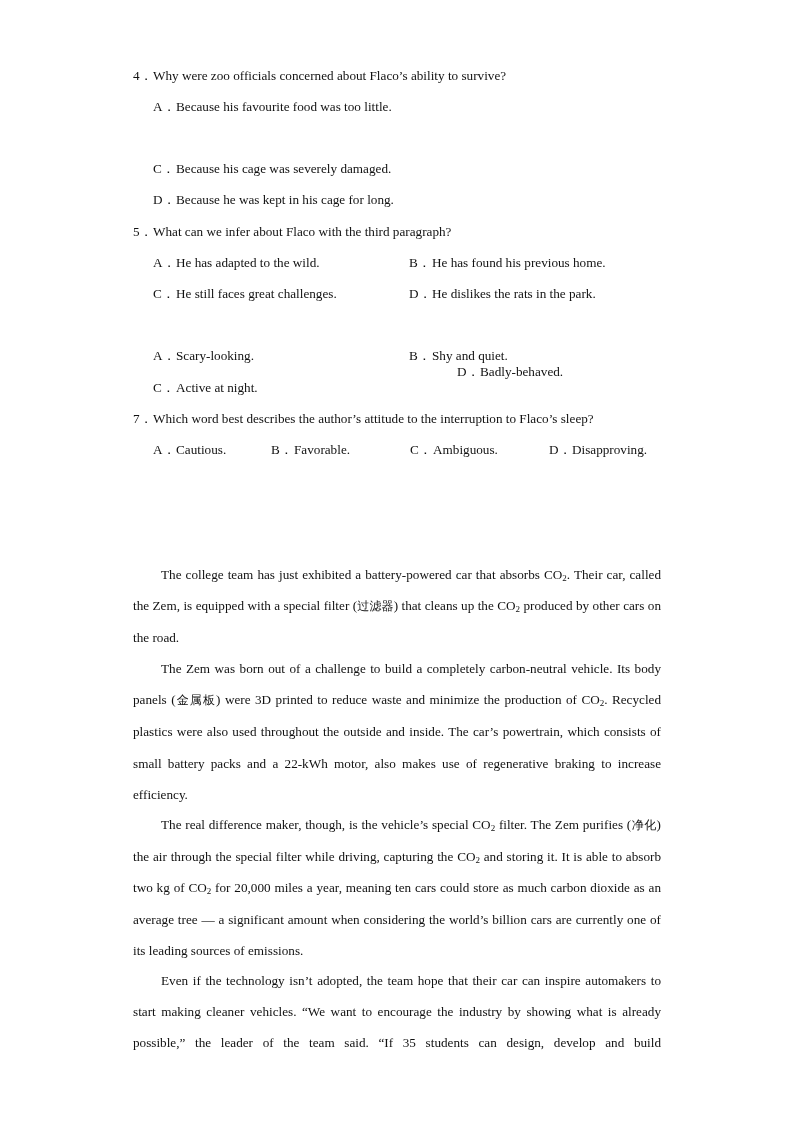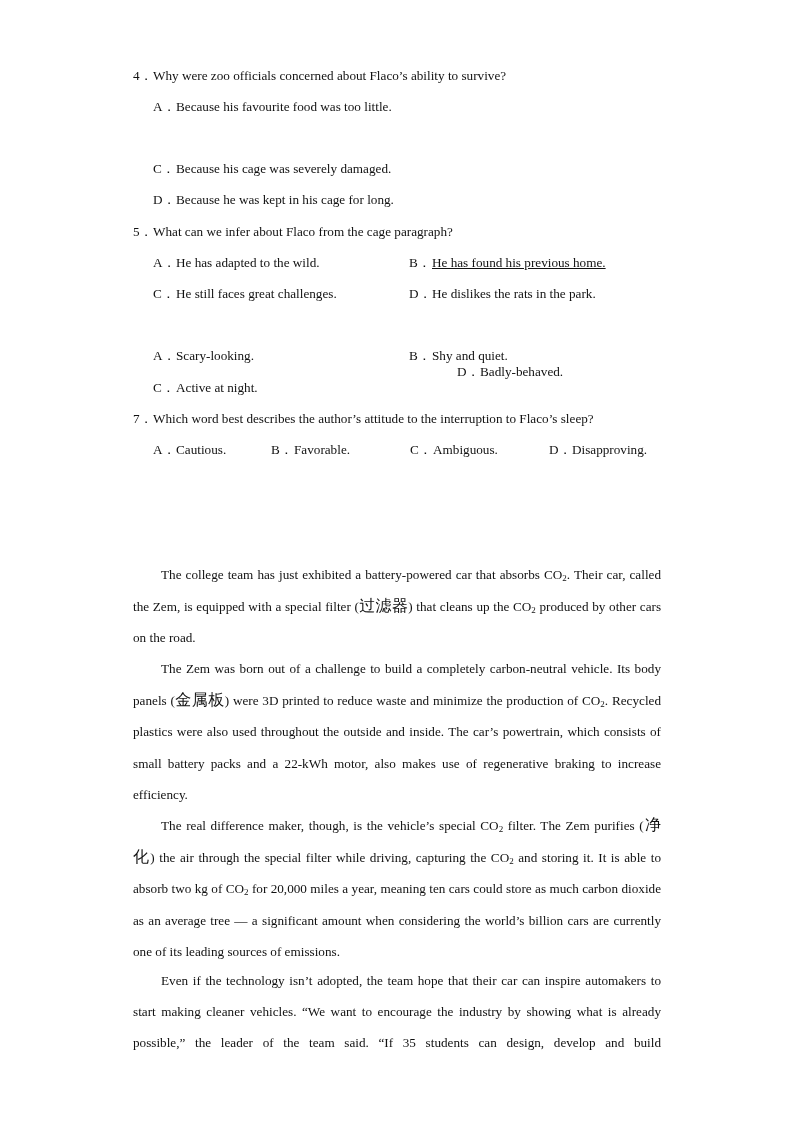--- a/index.html
+++ b/index.html
@@ -44,47 +44,47 @@
       position: absolute;
       left: 133px;
       width: 528px;
       line-height: 31.2px;
       text-align: justify;
       text-align-last: left;
     }
     .para .indent { display: inline-block; width: 28px; }
     .para.last-justify { text-align-last: justify; }
     sub { font-size: 9px; line-height: 0; vertical-align: -2px; }
-    .cjk { font-family: Liberation Serif, serif; font-size: 16px; }
+    .cjk { font-family: Liberation Serif, serif; font-size: 12px; }
   </style>
 </head>
 <body>
 
 <div class="page">
 
   <div class="q" style="top:68px;">
     <span class="qnum">4．</span><span>Why were zoo officials concerned about Flaco’s ability to survive?</span>
   </div>
   <div class="opt" style="left:153px; top:99px;">
     <span class="olabel">A．</span><span>Because his favourite food was too little.</span>
   </div>
   <div class="opt" style="left:153px; top:161px;">
     <span class="olabel">C．</span><span>Because his cage was severely damaged.</span>
   </div>
   <div class="opt" style="left:153px; top:192px;">
     <span class="olabel">D．</span><span>Because he was kept in his cage for long.</span>
   </div>
 
   <div class="q" style="top:224px;">
-    <span class="qnum">5．</span><span>What can we infer about Flaco from the cage paragraph?</span>
+    <span class="qnum">5．</span><span>What can we infer about Flaco with the third paragraph?</span>
   </div>
   <div class="opt" style="left:153px; top:255px;">
     <span class="olabel">A．</span><span>He has adapted to the wild.</span>
   </div>
-  <div class="opt" style="left:409px; top:255px;text-decoration:underline;">
+  <div class="opt" style="left:409px; top:255px;">
     <span class="olabel">B．</span><span>He has found his previous home.</span>
   </div>
   <div class="opt" style="left:153px; top:286px;">
     <span class="olabel">C．</span><span>He still faces great challenges.</span>
   </div>
   <div class="opt" style="left:409px; top:286px;">
     <span class="olabel">D．</span><span>He dislikes the rats in the park.</span>
   </div>
 
   <div class="opt" style="left:153px; top:348px;">

